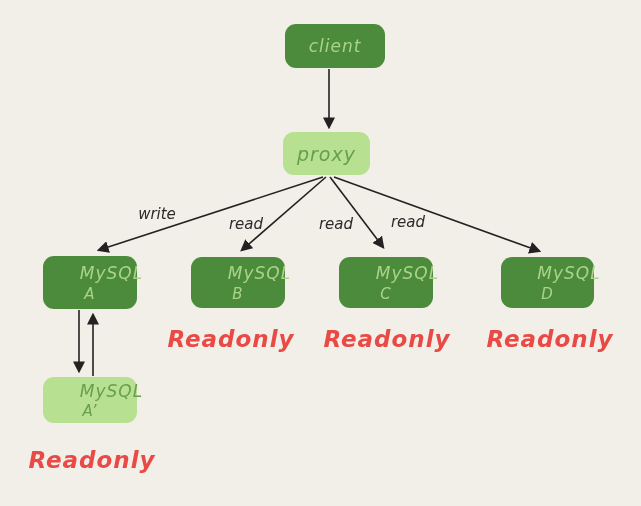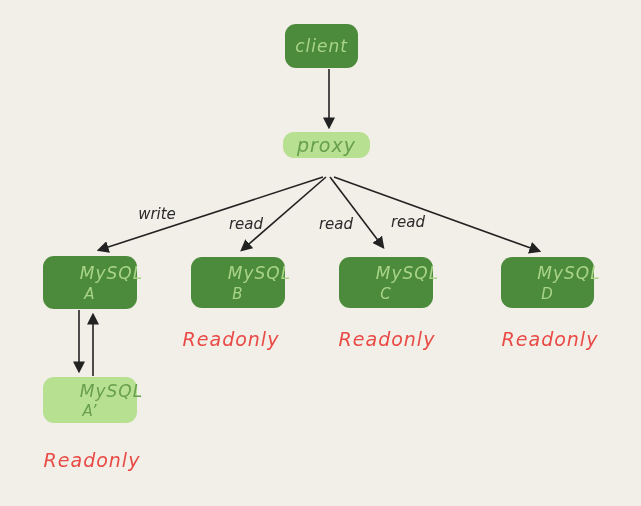--- a/index.html
+++ b/index.html
@@ -34,22 +34,22 @@
   .node.dark {
     background: #4d8b3c;
     color: #a9d488;
   }
   .node.light {
     background: #b8e091;
     color: #679f4e;
   }
   .node .line1 { font-size: 17px; line-height: 1.3; margin-left: 43px; }
   .node .line2 { font-size: 15px; line-height: 1.2; }
-  .node-client { left: 285px; top: 24px;  width: 73px; height: 44px; font-size: 17px; }
-  .node-proxy  { left: 283px; top: 132px; width: 87px; height: 26px; font-size: 19px; }
+  .node-client { left: 285px; top: 24px;  width: 100px; height: 44px; font-size: 17px; }
+  .node-proxy  { left: 283px; top: 132px; width: 87px; height: 43px; font-size: 19px; }
   .node-mysql-a { left: 43px;  top: 256px; width: 94px; height: 53px; }
   .node-mysql-b { left: 191px; top: 257px; width: 94px; height: 51px; }
   .node-mysql-c { left: 339px; top: 257px; width: 94px; height: 51px; }
   .node-mysql-d { left: 501px; top: 257px; width: 93px; height: 51px; }
   .node-mysql-a-prime { left: 43px; top: 377px; width: 94px; height: 46px; }
   .edge-label {
     position: absolute;
     z-index: 2;
     color: #2b2b2b;
     font-size: 15px;
@@ -58,22 +58,22 @@
     transform: translate(-50%, -50%);
   }
   .lbl-write { left: 157px; top: 214px; }
   .lbl-read1 { left: 246px; top: 224px; }
   .lbl-read2 { left: 336px; top: 224px; }
   .lbl-read3 { left: 408px; top: 222px; }
   .readonly {
     position: absolute;
     z-index: 2;
     color: #e94a45;
-    font-size: 19px;
-    font-weight: normal;
+    font-size: 23px;
+    font-weight: bold;
     font-style: italic;
     letter-spacing: 1px;
     white-space: nowrap;
     transform: translate(-50%, -50%);
   }
   .ro-b { left: 231px; top: 339px; }
   .ro-c { left: 387px; top: 339px; }
   .ro-d { left: 550px; top: 339px; }
   .ro-a-prime { left: 92px; top: 460px; }
 </style>

